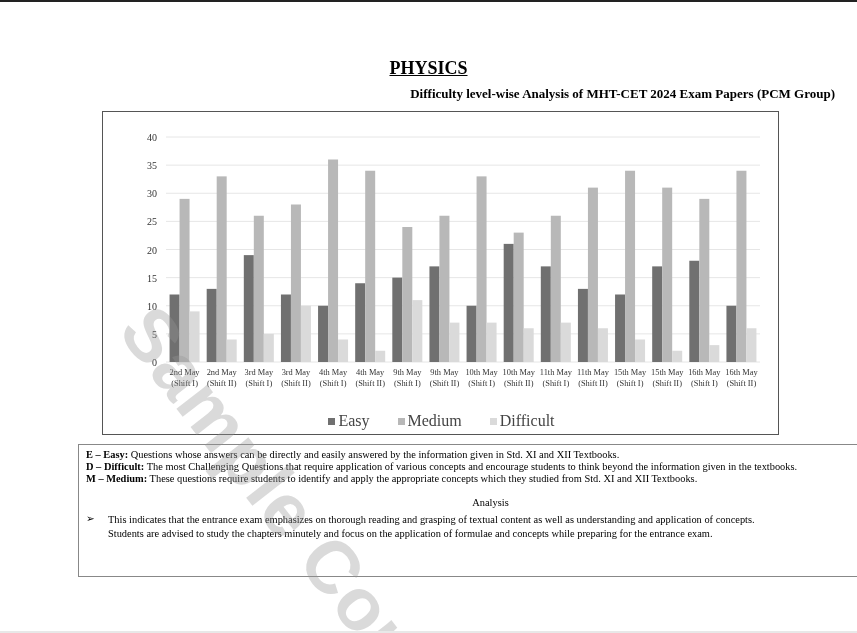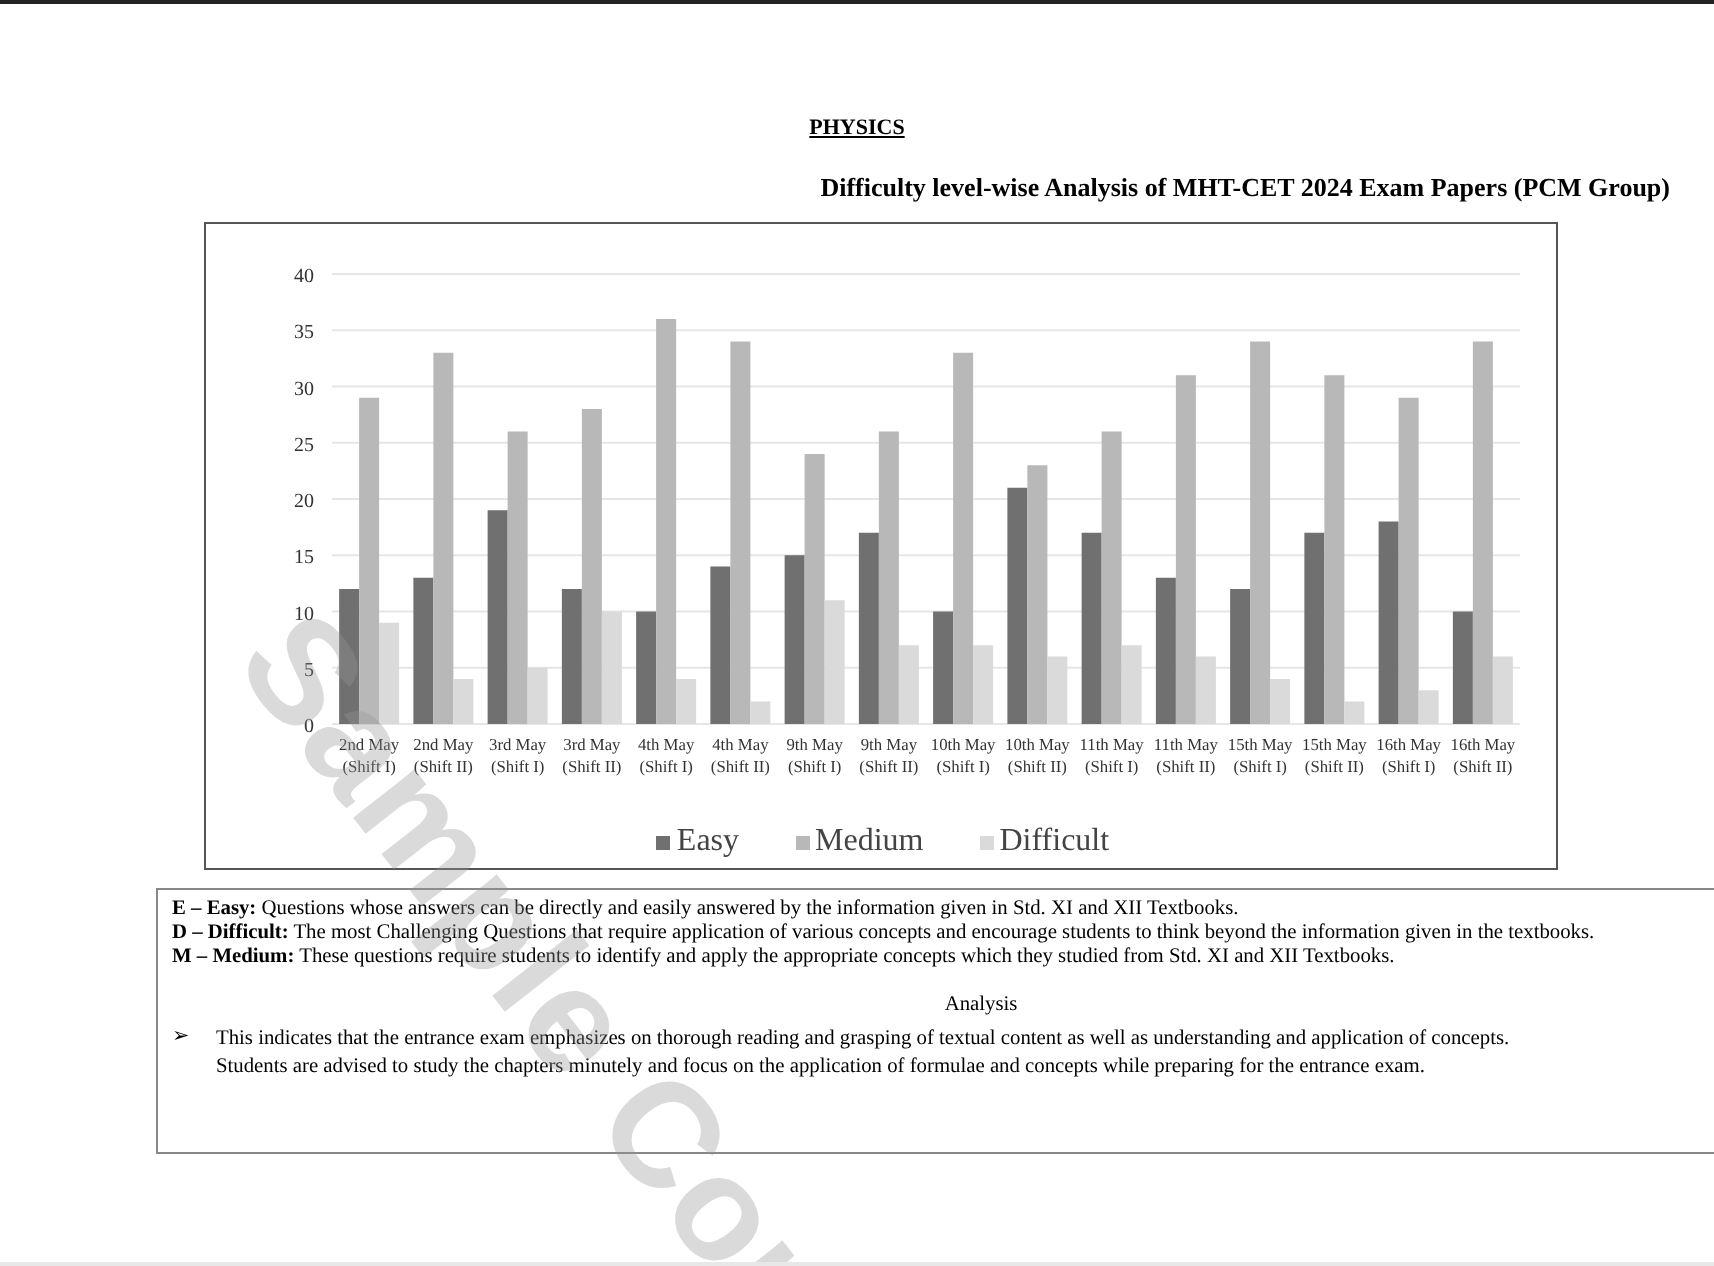--- a/index.html
+++ b/index.html
@@ -1,21 +1,21 @@
 <!DOCTYPE html>
 <html><head>
   <meta charset="utf-8">
   <style>
     * { margin: 0; padding: 0; box-sizing: border-box; }
     html, body { width: 857px; height: 633px; background: #ffffff; overflow: hidden; }
     body { position: relative; font-family: "Liberation Serif", "DejaVu Serif", serif; color: #000; }
     .top-rule { position: absolute; left: 0; top: 0; width: 857px; height: 2px; background: #222; }
     .bottom-rule { position: absolute; left: 0; top: 631px; width: 857px; height: 2px; background: #e8e8e8; }
     .page-title { position: absolute; left: 0; width: 857px; top: 58px; text-align: center;
-      font-weight: bold; font-size: 11px; text-decoration: underline; }
+      font-weight: bold; font-size: 18px; text-decoration: underline; }
     .chart-title { position: absolute; left: 0; width: 835px; top: 86px; text-align: right;
       font-weight: bold; font-size: 13px; font-family: Liberation Serif, serif; }
     .chart-frame { position: absolute; left: 102px; top: 111px; width: 677px; height: 324px;
       border: 1px solid #555; background: #fff; }
     .chart-frame svg { position: absolute; left: 0; top: 0; }
     .legend { position: absolute; left: 0; width: 677px; top: 300px; display: flex; justify-content: center; gap: 28px;
       font-size: 16px; color: #444; }
     .legend-item { display: flex; align-items: center; gap: 3px; }
     .legend-swatch { width: 7px; height: 7px; display: inline-block; }
     .def-box { position: absolute; left: 78px; top: 444px; width: 826px; height: 133px; border: 1px solid #888;

